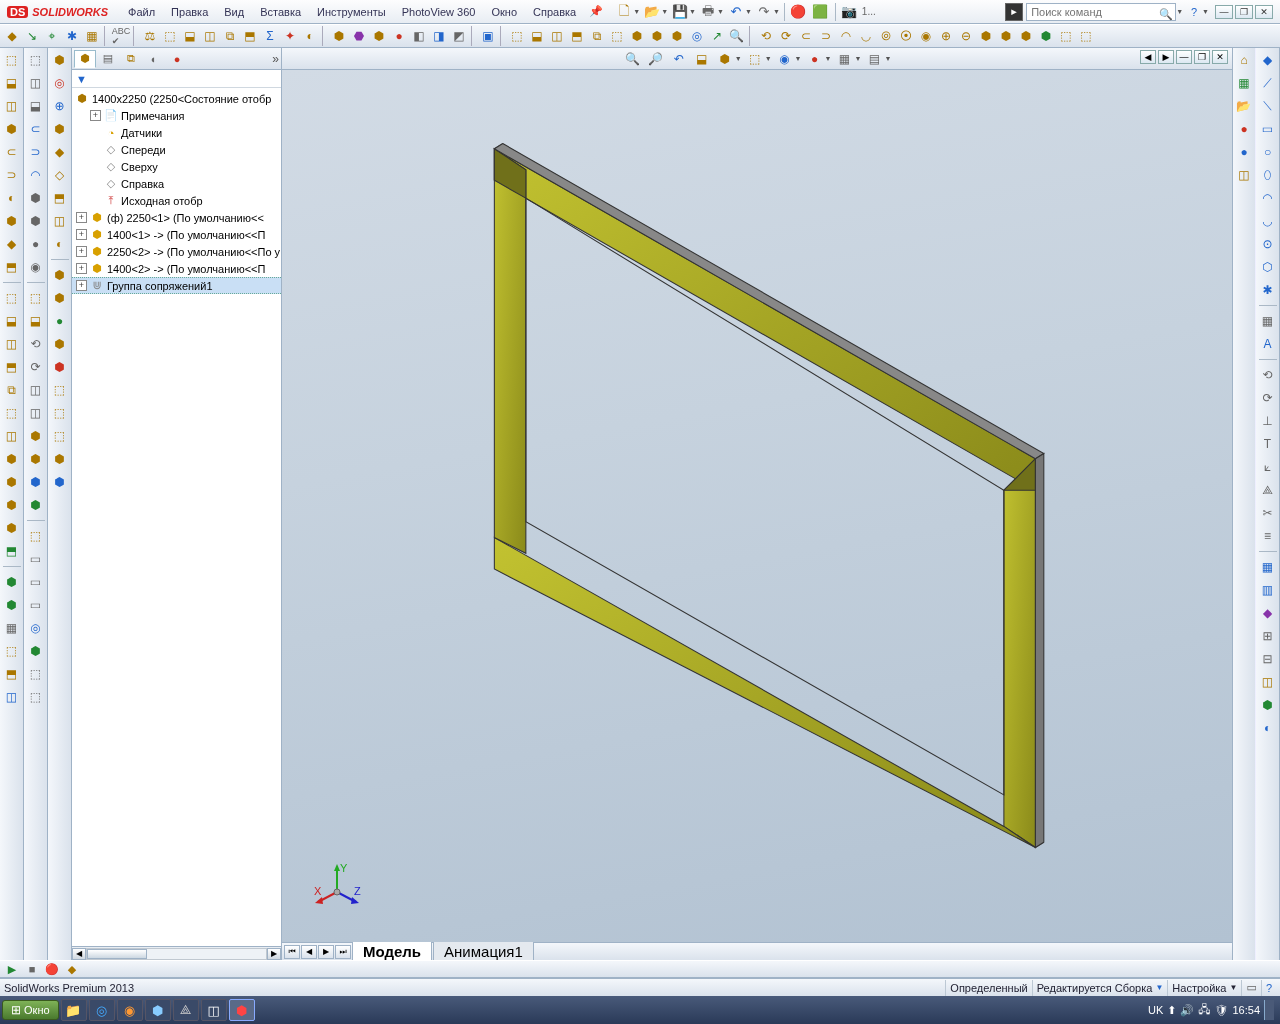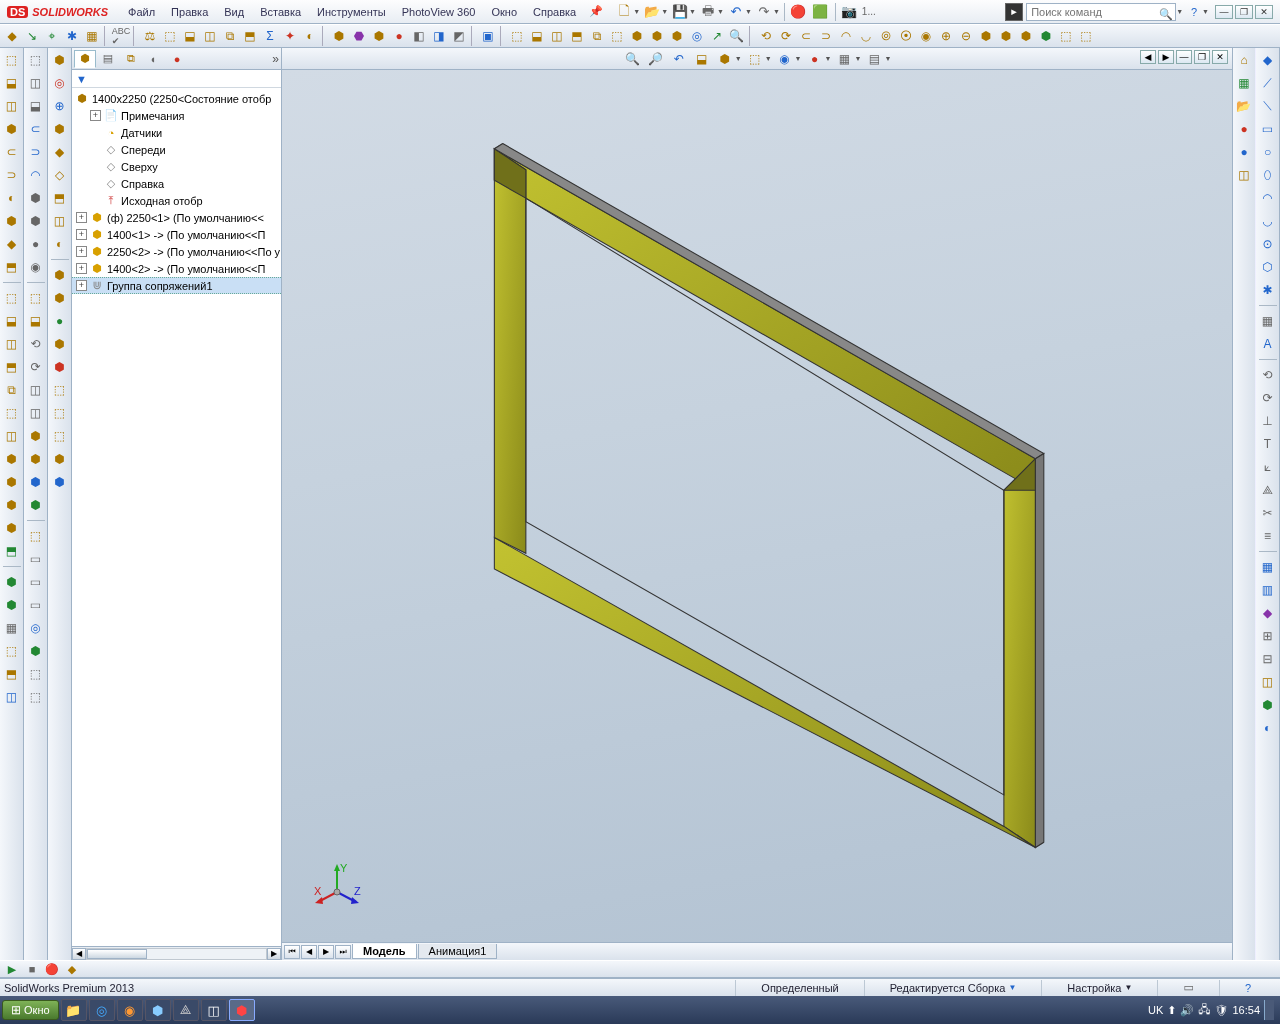--- a/index.html
+++ b/index.html
@@ -44,26 +44,26 @@
 .view-win-btns { position:absolute; right:4px; top:2px; display:flex; gap:2px; }
 .view-win-btns span { width:16px; height:14px; border:1px solid #8aa; background:linear-gradient(#fff,#dce8f2); font-size:9px; display:flex; align-items:center; justify-content:center; }
 .viewport { flex:1; background:linear-gradient(170deg,#d2dbe5 0%,#c6d2de 40%,#bccad8 70%,#b2c2d2 100%); position:relative; overflow:hidden; }
 .triad { position:absolute; left:30px; bottom:30px; width:50px; height:50px; }
 .scroll-h { height:14px; background:#e8edf3; border-top:1px solid #9fb2c6; display:flex; align-items:center; }
 .scroll-h .sbtn { width:14px; height:12px; background:linear-gradient(#fff,#d0d8e0); border:1px solid #9fb2c6; font-size:8px; display:flex; align-items:center; justify-content:center; }
 .scroll-h .strack { flex:1; height:12px; background:#eef2f6; border:1px solid #c0c8d0; position:relative; }
 .scroll-h .thumb { position:absolute; left:0; width:60px; height:10px; background:linear-gradient(#fff,#cdd8e2); border:1px solid #9fb2c6; }
 .bottom-tabs { height:18px; background:linear-gradient(#f4f7fb,#dae2ec); border-top:1px solid #9fb2c6; display:flex; align-items:center; padding-left:2px; }
 .bottom-tabs .navb { width:16px; height:14px; border:1px solid #9fb2c6; background:linear-gradient(#fff,#dae2ec); font-size:8px; display:flex; align-items:center; justify-content:center; margin-right:1px; }
-.bottom-tabs .btab { padding:1px 10px; background:#fff; border:1px solid #9fb2c6; border-top:none; font-weight:bold; margin-right:1px; font-size:11px;text-align:center; }
+.bottom-tabs .btab { padding:1px 10px; background:#fff; border:1px solid #9fb2c6; border-top:none; font-weight:bold; margin-right:1px; font-size:15px;text-align:center; }
 .bottom-tabs .btab.inactive { background:#e4e9ef; font-weight:normal; }
 .motion-bar { position:absolute; left:0; right:0; bottom:18px; height:18px; background:linear-gradient(#f4f7fb,#dae2ec); border-top:1px solid #fff; border-bottom:1px solid #9fb2c6; display:flex; align-items:center; padding:0 4px; gap:4px; }
 .motion-bar .mb { width:16px; height:14px; display:flex; align-items:center; justify-content:center; font-size:11px; }
 .status-bar { position:absolute; left:0; right:0; bottom:0; height:18px; background:linear-gradient(#f4f7fb,#dae2ec); border-top:1px solid #9fb2c6; display:flex; align-items:center; padding:0 4px; font-size:11px; color:#223; }
-.status-cell { padding:0 25px; border-left:1px solid #bcc8d4; height:16px; display:flex; align-items:center; }
+.status-cell { padding:0 4px; border-left:1px solid #bcc8d4; height:16px; display:flex; align-items:center; }
 
 .win-taskbar { position:absolute; left:0; right:0; bottom:0; height:28px; background:linear-gradient(#495a7a,#2a3a58); display:flex; align-items:center; padding:0 2px; z-index:100; }
 .win-taskbar .start { background:linear-gradient(#7fb257,#4a7a2e); color:#fff; padding:2px 8px; border-radius:3px; font-size:11px; display:flex; align-items:center; gap:3px; border:1px solid #3a5a1e; }
 .win-taskbar .tb-app { width:26px; height:22px; margin-left:2px; background:#3a4a68; border:1px solid #556; border-radius:2px; display:flex; align-items:center; justify-content:center; font-size:13px; }
 .win-taskbar .tb-app.active { background:#5a6a88; border-color:#8af; }
 .win-taskbar .tray { margin-left:auto; display:flex; align-items:center; gap:4px; color:#fff; font-size:10px; padding-right:4px; }
 
 .app-shell { position:absolute; inset:0 0 28px 0; display:flex; flex-direction:column; }
 svg { display:block; }
 .ci { color:#aa7700; } 

